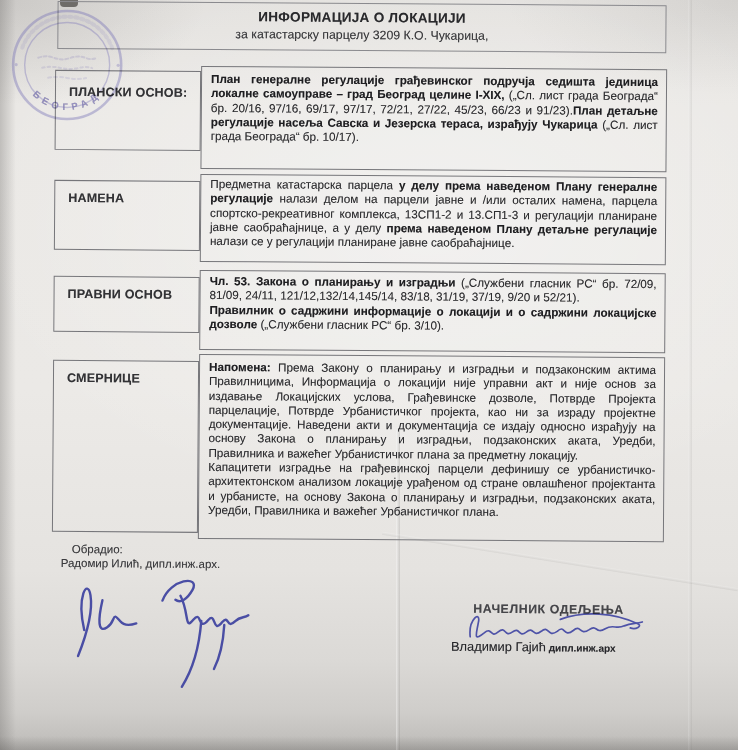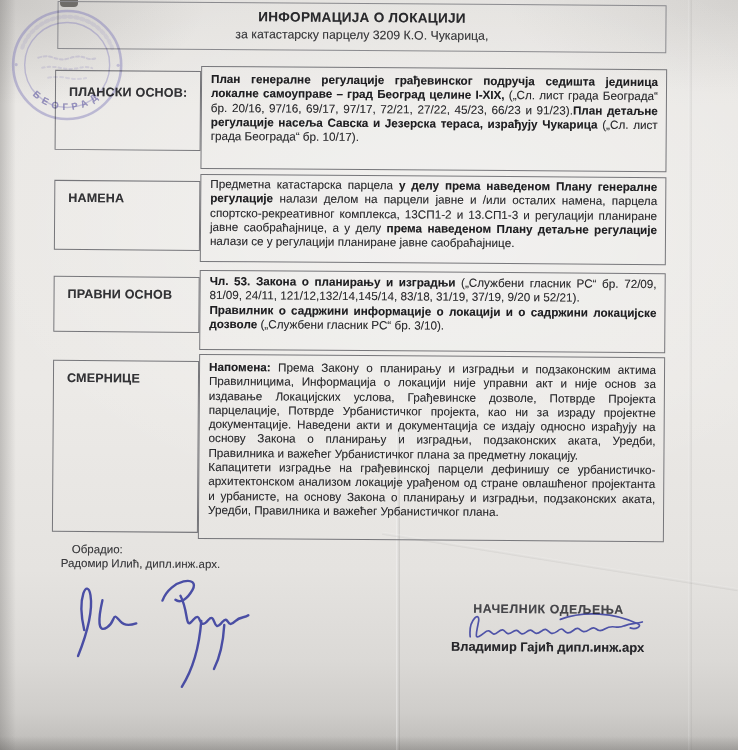--- a/index.html
+++ b/index.html
@@ -59,22 +59,22 @@
   .cnt3 { top:271px; height:80px;  padding-top:3px; }
   .lbl4 { top:362px; height:172px; }
   .cnt4 { top:355px; height:185px; }
 
   
   .prepared-label { position:absolute; left:75px; top:545px; font-size:11.5px; color:#3b3b3e; }
   .prepared-name  { position:absolute; left:64px; top:559px; font-size:11.5px; color:#3b3b3e; }
   .head-title { position:absolute; left:477px; top:601px; font-size:12.3px; font-weight:600;
       letter-spacing:.6px; color:#46464a; }
   .head-name  { position:absolute; left:455px; top:638px; font-size:12.8px; color:#26262a; }
-  .head-name .nm { font-weight:bold; }
-  .head-name .sfx { font-weight:600; font-size:13px; }
+  .head-name .nm { font-weight:normal; }
+  .head-name .sfx { font-weight:600; font-size:10px; }
 
   .sig { position:absolute; mix-blend-mode:multiply; }
   .sig-preparer { left:58px;  top:570px; }
   .sig-head     { left:468px; top:605px; }
   .stamp        { left:486px; top:581px; mix-blend-mode:multiply; opacity:.85; }
 </style>
 </head>
 <body>
 
 <div class="paper">

